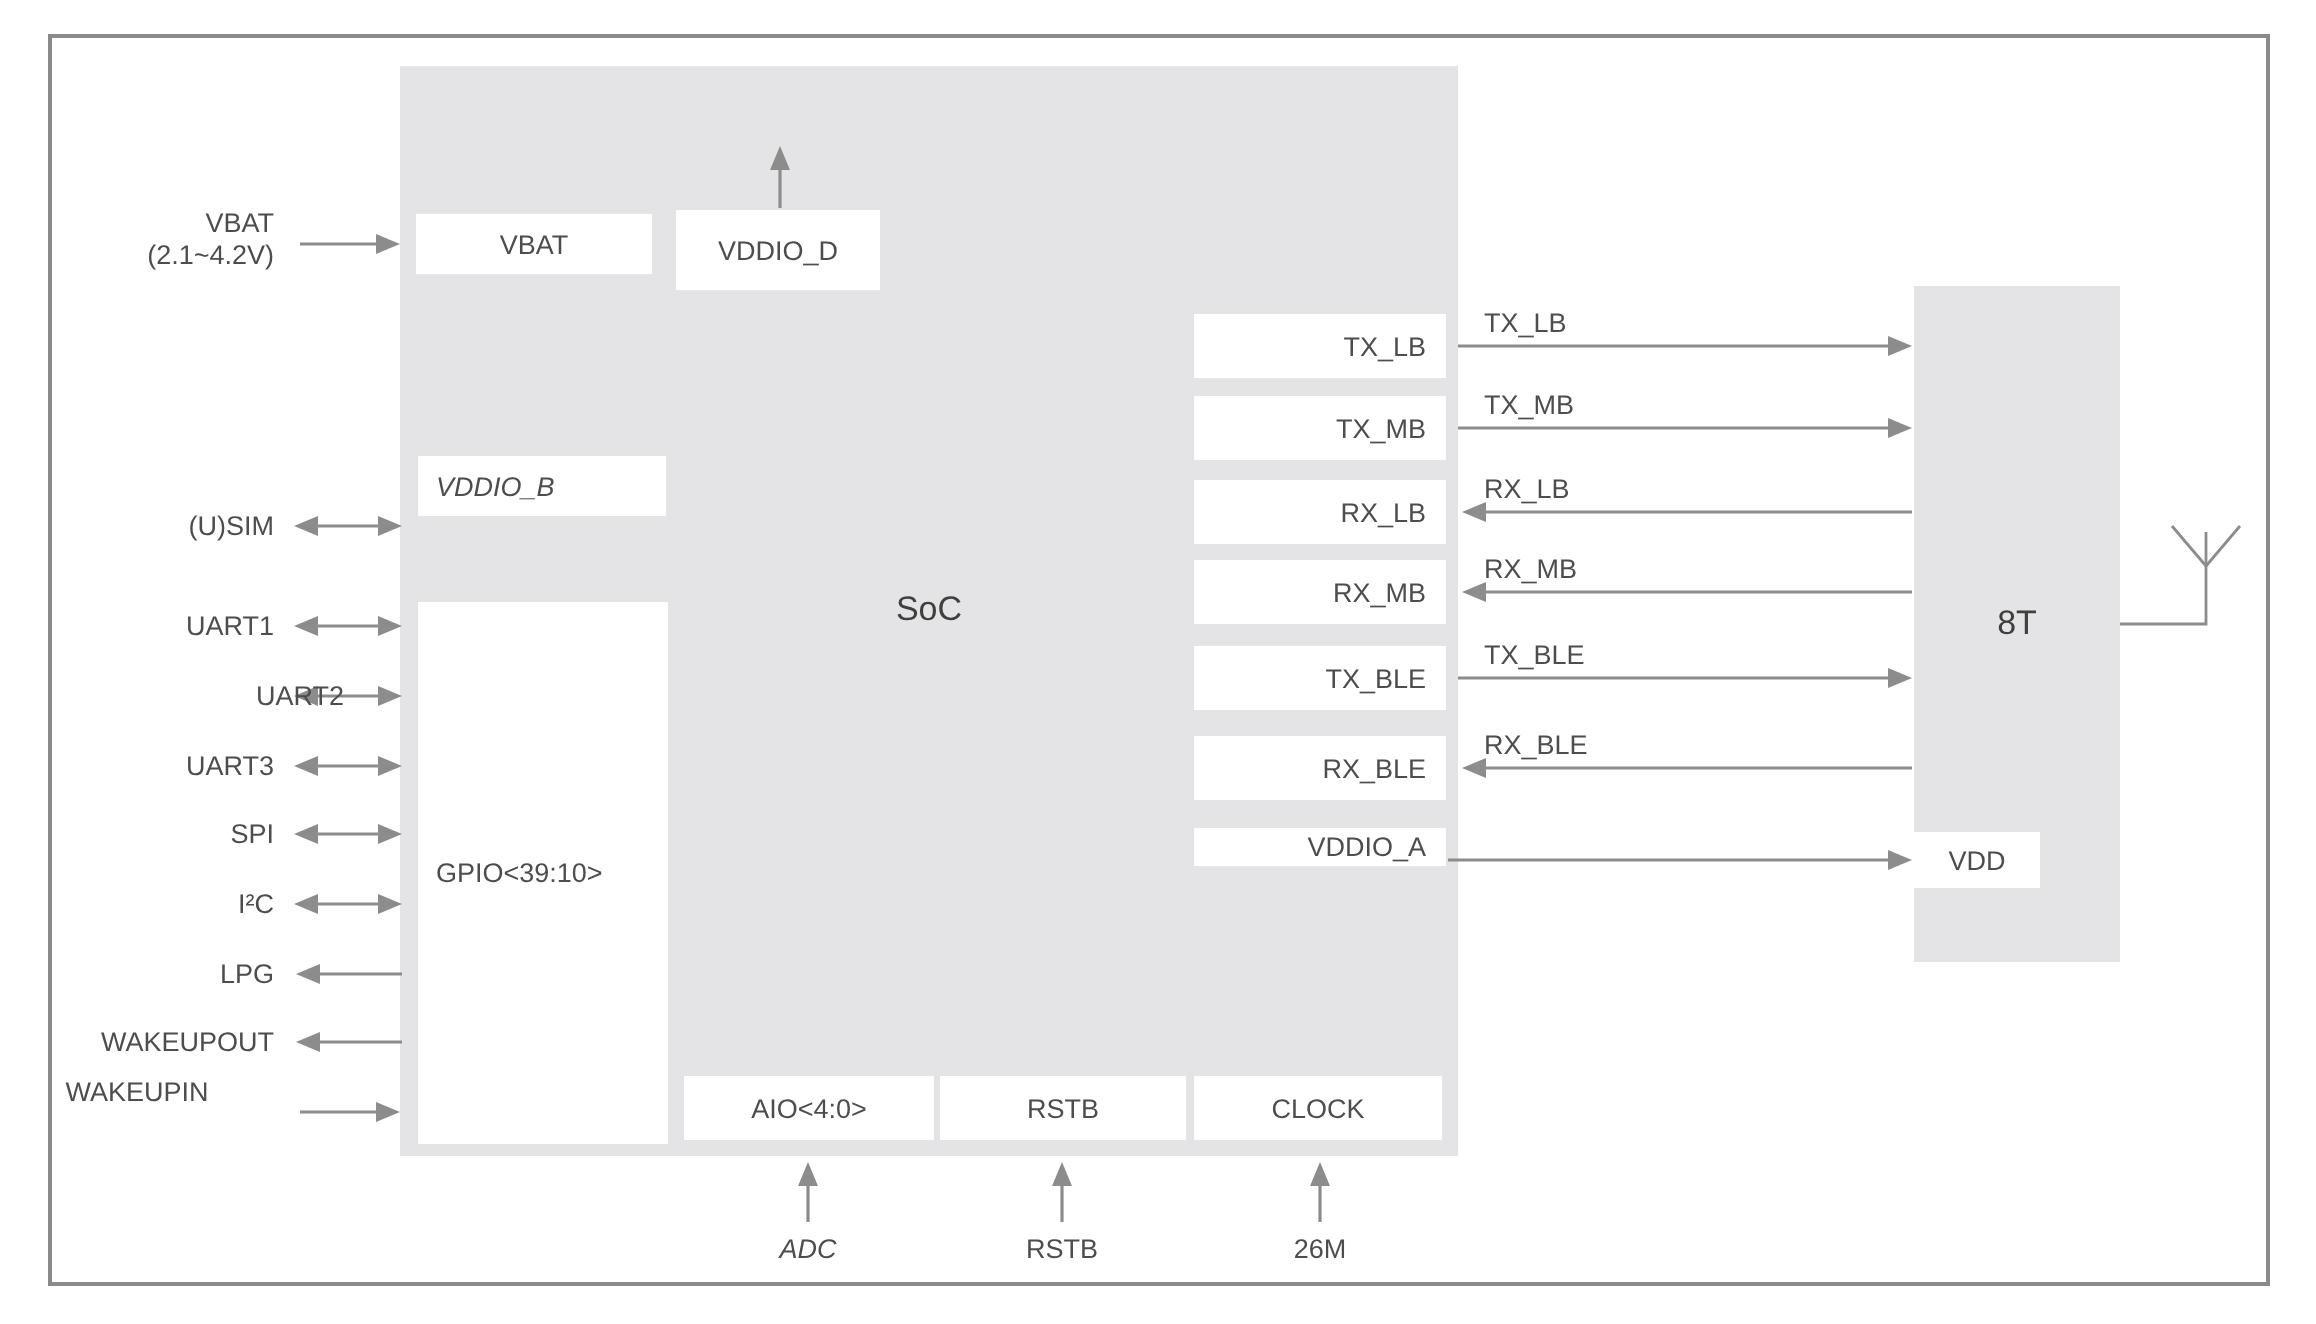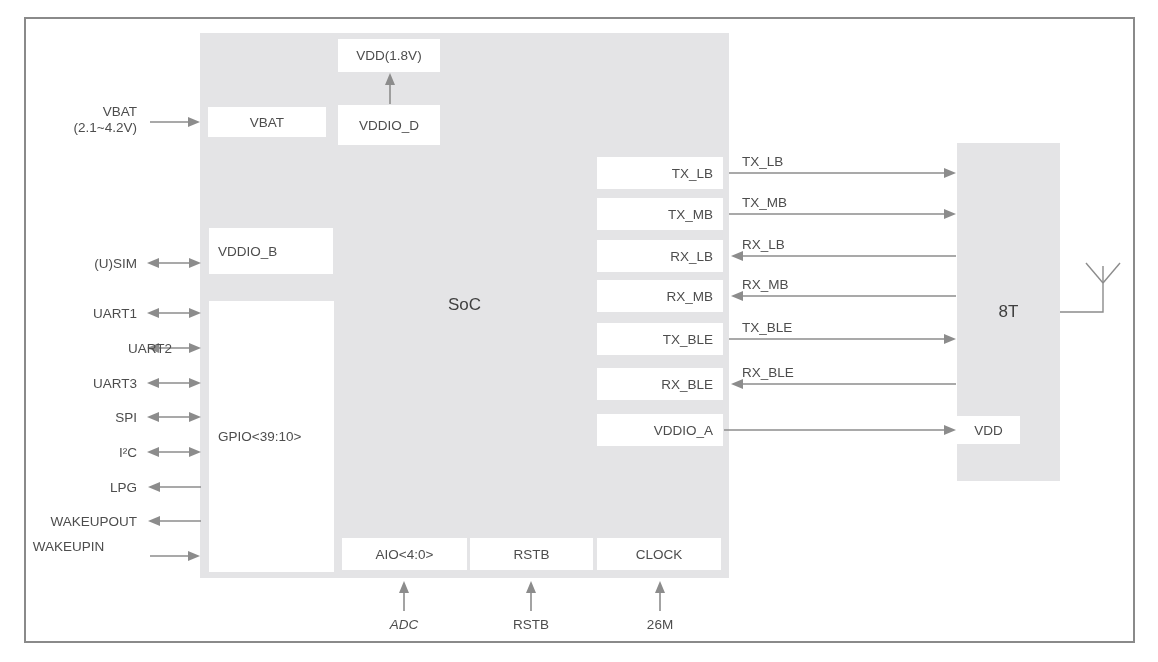--- a/index.html
+++ b/index.html
@@ -150,32 +150,31 @@
   <div class="lbl r" style="top:348px;padding-left:35px;">UART2</div>
   <div class="lbl r" style="top:383px;">UART3</div>
   <div class="lbl r" style="top:417px;">SPI</div>
   <div class="lbl r" style="top:452px;">I²C</div>
   <div class="lbl r" style="top:487px;">LPG</div>
   <div class="lbl r" style="top:521px;">WAKEUPOUT</div>
   <div class="lbl r" style="top:546px;text-align:center;">WAKEUPIN</div>
 
   <div class="wbox" style="left:208px;top:107px;width:118px;height:30px;">VBAT</div>
   <div class="wbox" style="left:338px;top:105px;width:102px;height:40px;">VDDIO_D</div>
-  <div class="wbox" style="left:338px;top:39px;width:102px;height:33px;">VDD(1.8V)</div>
 
-  <div class="wbox al" style="left:209px;top:228px;width:124px;height:46px;">VDDIO_B</div>
+  <div class="wbox al" style="left:209px;top:228px;width:124px;height:30px;font-style:italic;">VDDIO_B</div>
   <div class="wbox al" style="left:209px;top:301px;width:125px;height:271px;">GPIO&lt;39:10&gt;</div>
 
   <div class="wbox ar" style="left:597px;top:157px;width:126px;height:32px;">TX_LB</div>
   <div class="wbox ar" style="left:597px;top:198px;width:126px;height:32px;">TX_MB</div>
   <div class="wbox ar" style="left:597px;top:240px;width:126px;height:32px;">RX_LB</div>
   <div class="wbox ar" style="left:597px;top:280px;width:126px;height:32px;">RX_MB</div>
   <div class="wbox ar" style="left:597px;top:323px;width:126px;height:32px;">TX_BLE</div>
   <div class="wbox ar" style="left:597px;top:368px;width:126px;height:32px;">RX_BLE</div>
-  <div class="wbox ar" style="left:597px;top:414px;width:126px;height:32px;">VDDIO_A</div>
+  <div class="wbox ar" style="left:597px;top:414px;width:126px;height:19px;">VDDIO_A</div>
 
   <div class="linelbl" style="top:154px;">TX_LB</div>
   <div class="linelbl" style="top:195px;">TX_MB</div>
   <div class="linelbl" style="top:237px;">RX_LB</div>
   <div class="linelbl" style="top:277px;">RX_MB</div>
   <div class="linelbl" style="top:320px;">TX_BLE</div>
   <div class="linelbl" style="top:365px;">RX_BLE</div>
 
   <div class="wbox" style="left:957px;top:416px;width:63px;height:28px;">VDD</div>
 

